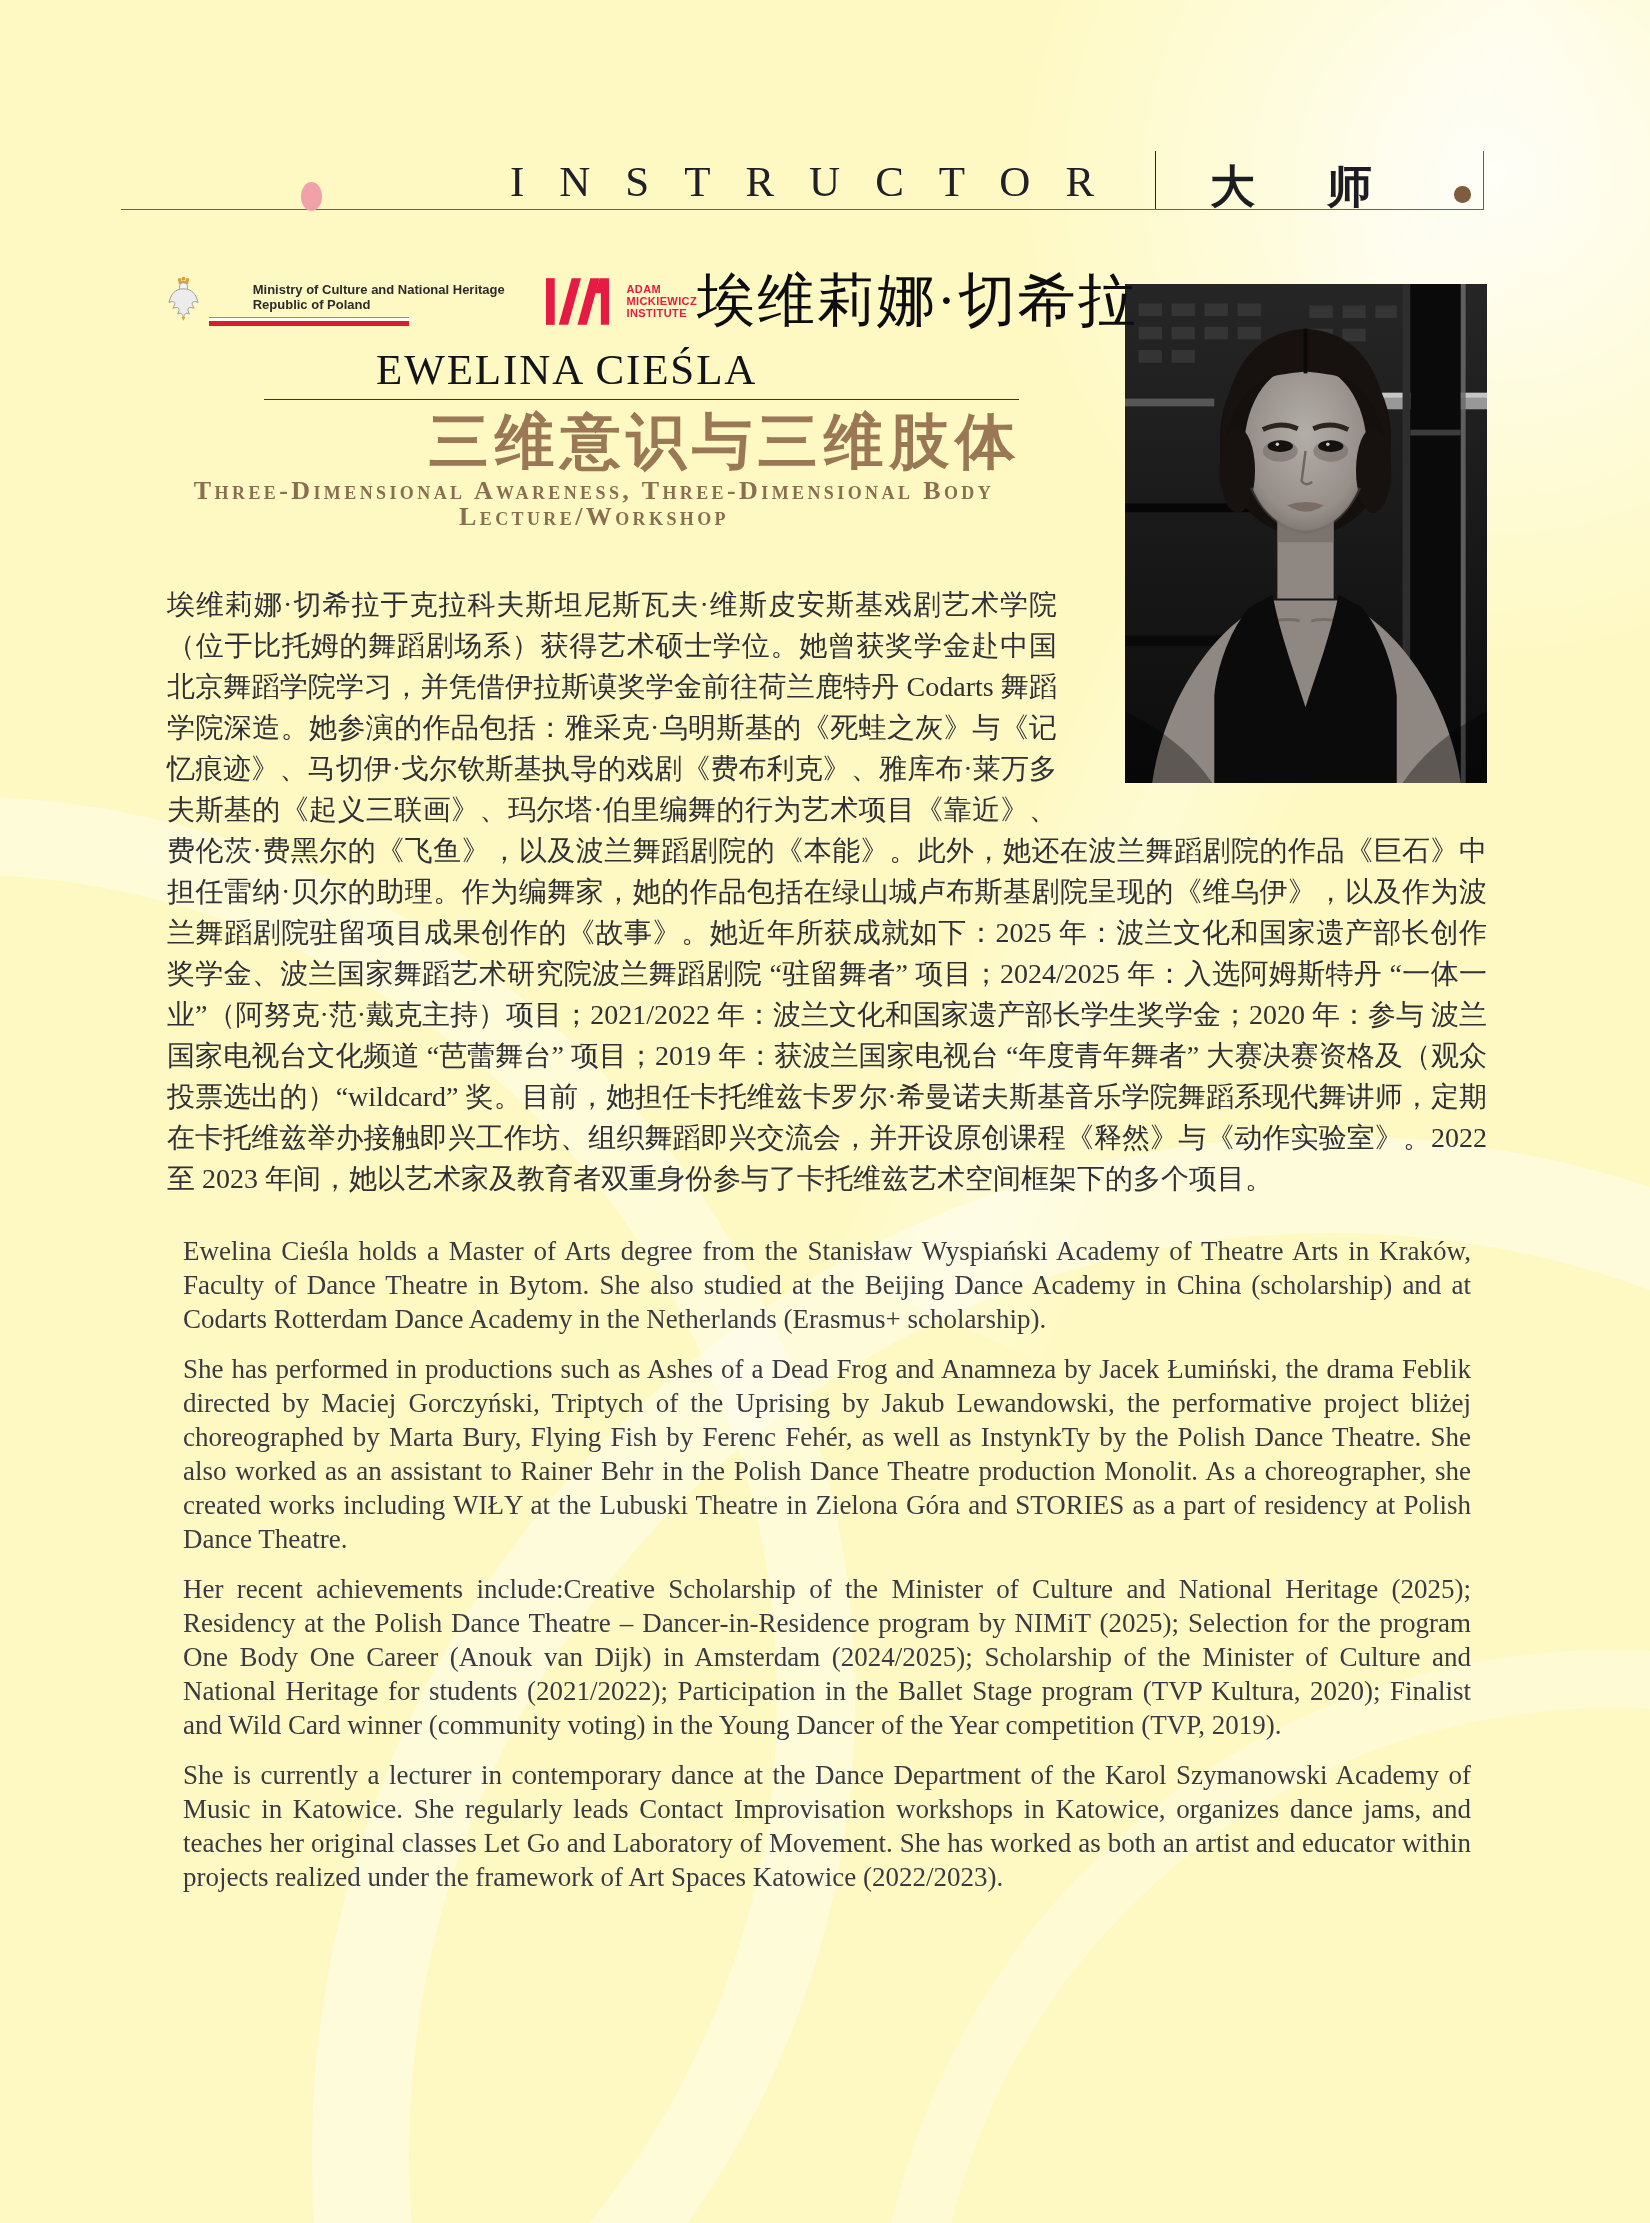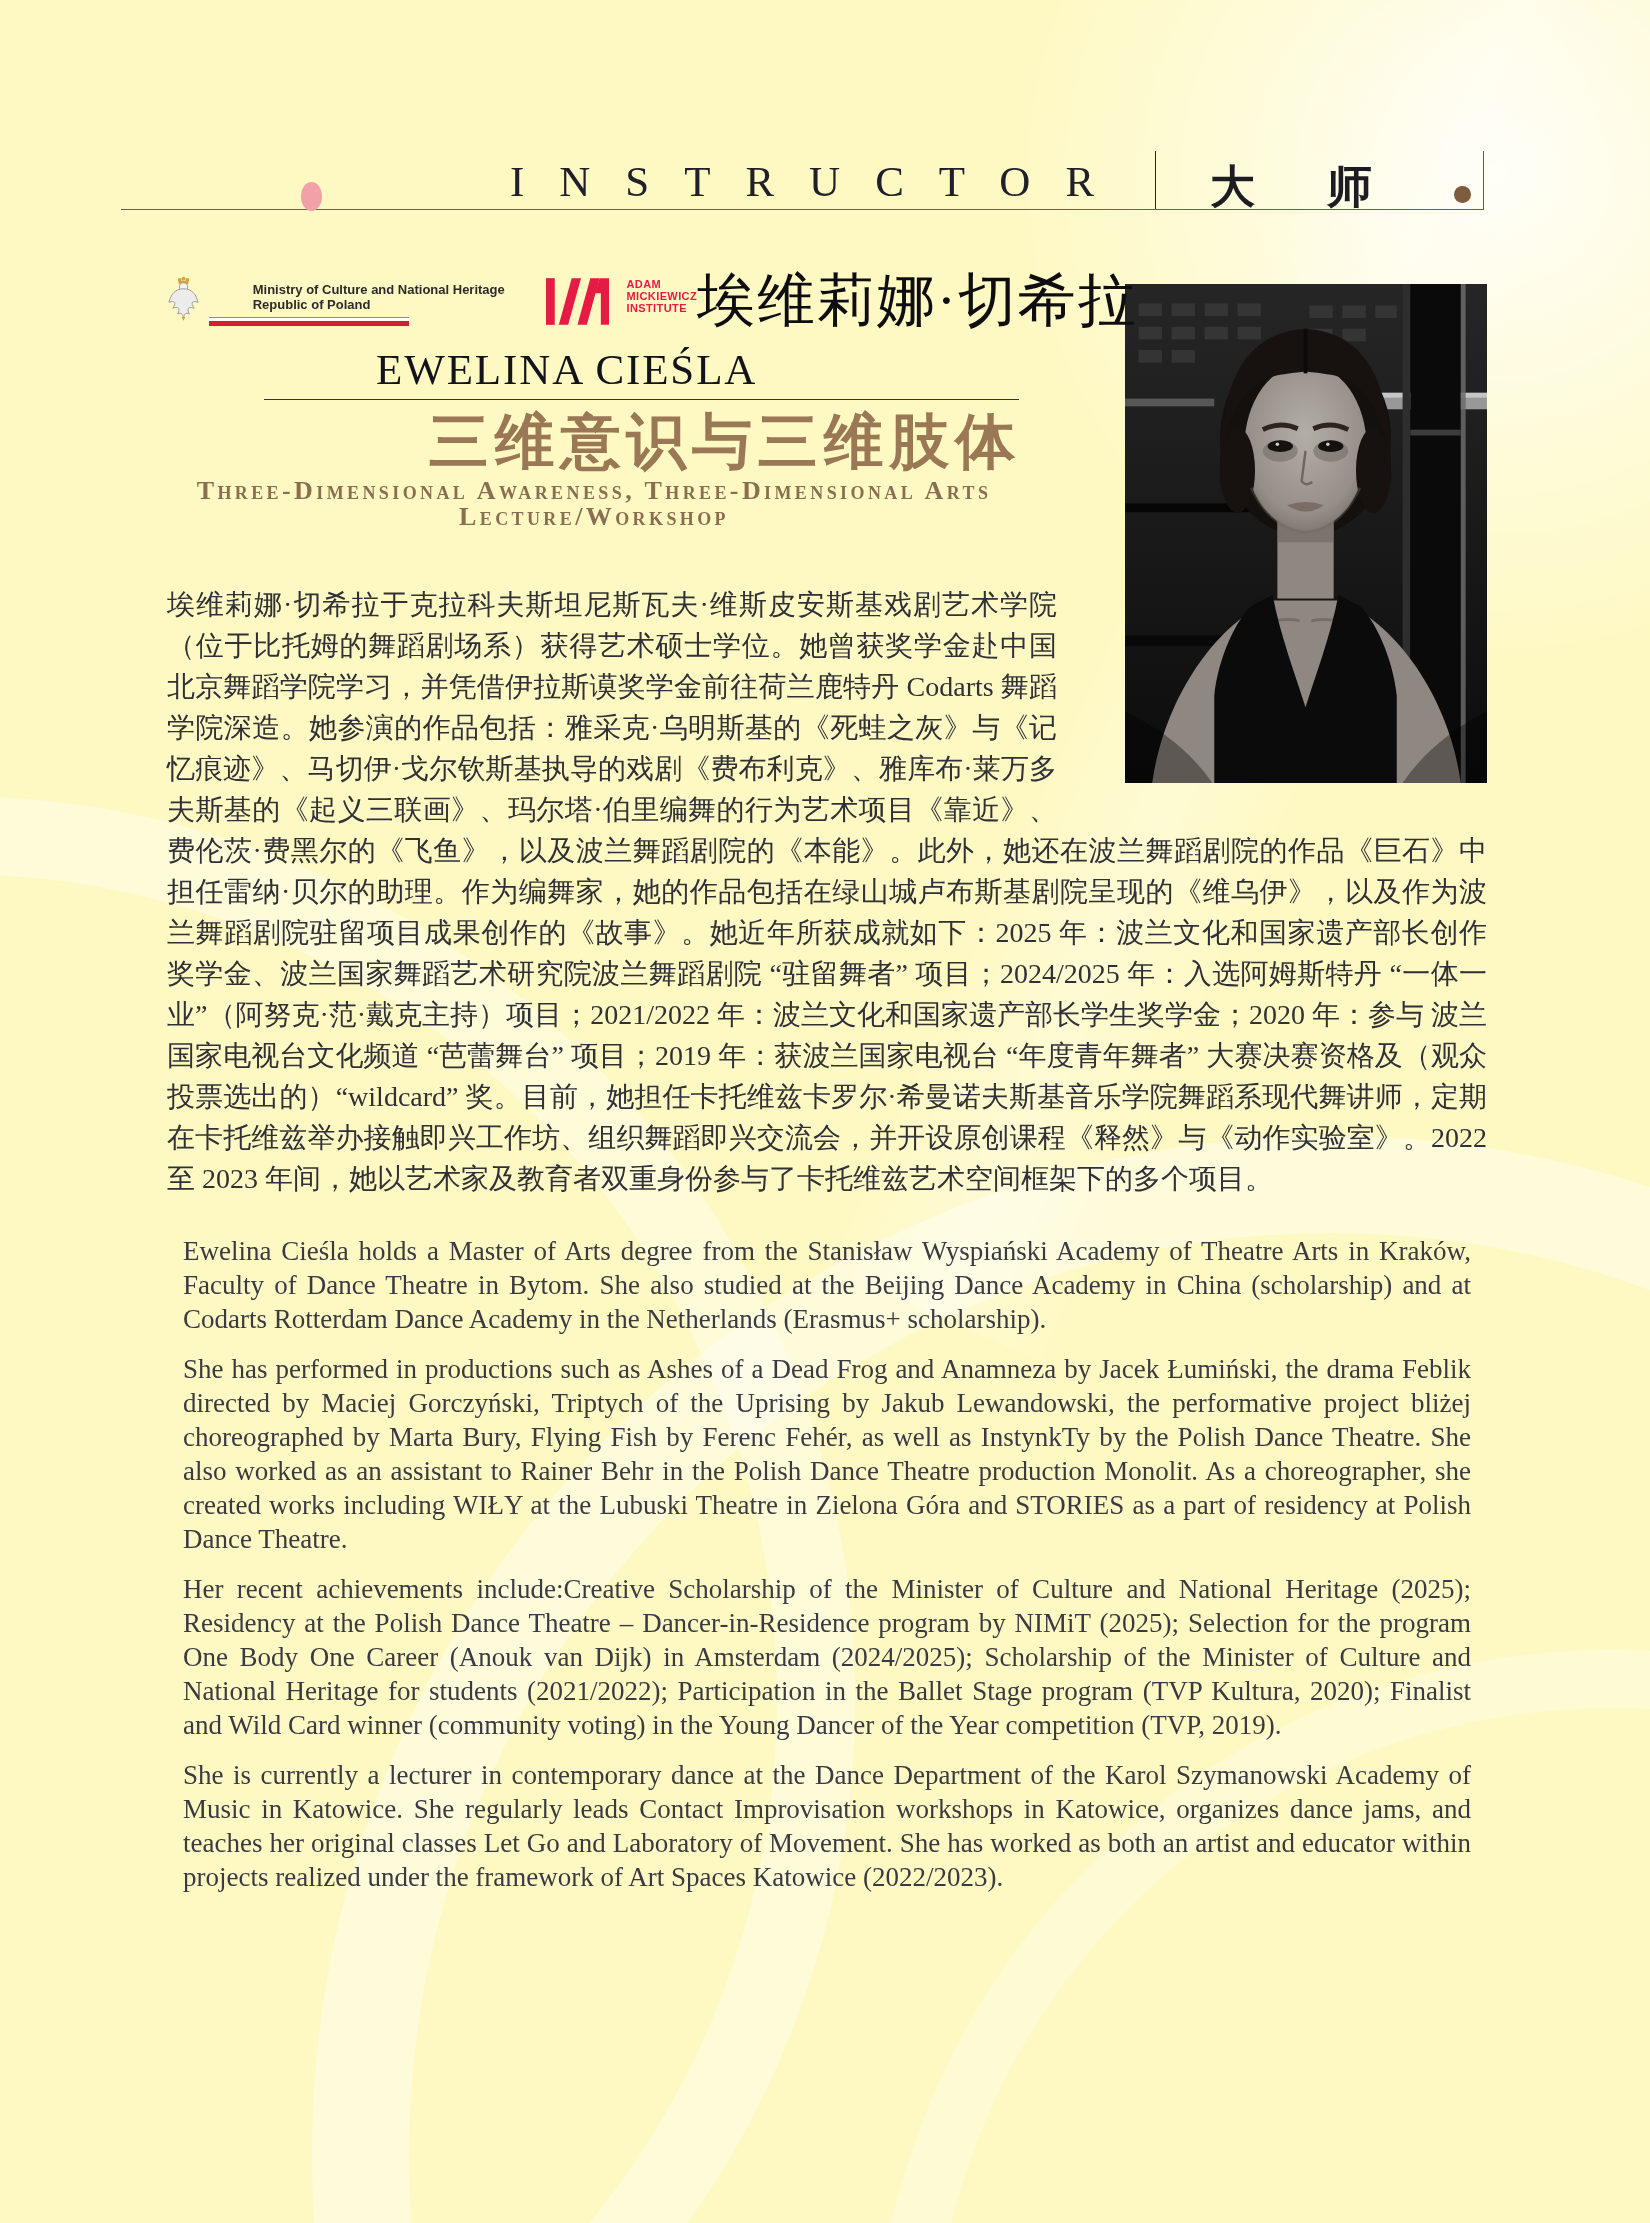--- a/index.html
+++ b/index.html
@@ -43,21 +43,21 @@
     background:#151515;overflow:hidden;}
   .photo-frame svg{display:block;}
 
   .logo-name-row{display:flex;align-items:center;margin-top:54px;height:74px;}
   .ministry-logo{display:flex;align-items:flex-start;gap:8.7px;}
   .ministry-text-wrap{padding-top:5.8px;}
   .ministry-text{font-family:"Liberation Sans","DejaVu Sans",sans-serif;font-weight:700;
     font-size:13px;line-height:15.5px;color:#2b2b2b;white-space:nowrap;padding-left:44px;}
   .flag-bar{margin-top:3.9px;width:200px;height:8.7px;border-top:1.5px solid #8f8f8f;
     background:linear-gradient(#ffffff 0 40%, #d2202f 40% 100%);}
-  .iam-logo{display:flex;gap:10.7px;margin-left:41px;}
+  .iam-logo{display:flex;align-items:center;gap:10.7px;margin-left:41px;}
   .iam-text{font-family:"Liberation Sans","DejaVu Sans",sans-serif;font-weight:800;
     font-size:11px;line-height:12px;color:#e51b44;letter-spacing:0.4px;}
   .name-zh{margin-left:auto;font-size:58px;font-weight:400;color:#0e0e12;
     letter-spacing:1.9px;white-space:nowrap;}
 
   .name-en{width:fit-content;margin:9.7px 0 0 209px;font-size:43px;line-height:43px;
     letter-spacing:1.9px;color:#13131c;font-weight:500;}
   .name-underline{width:755px;margin:8.7px 0 0 97px;border-top:1.9px solid #35353f;height:0;}
   .course-zh{width:854px;margin-top:11.6px;text-align:right;font-size:60px;line-height:60px;
     font-weight:700;color:#9a7856;letter-spacing:5.8px;}
@@ -220,21 +220,21 @@
       </div>
 
       <div class="name-zh">埃维莉娜·切希拉</div>
     </div>
 
     <div class="name-en">EWELINA CIEŚLA</div>
     <div class="name-underline"></div>
 
     <div class="course-zh">三维意识与三维肢体</div>
     <div class="course-en">
-      <div>Three-Dimensional Awareness, Three-Dimensional Arts</div>
+      <div>Three-Dimensional Awareness, Three-Dimensional Body</div>
       <div>Lecture/Workshop</div>
     </div>
 
     <div class="bio-zh">埃维莉娜·切希拉于克拉科夫斯坦尼斯瓦夫·维斯皮安斯基戏剧艺术学院（位于比托姆的舞蹈剧场系）获得艺术硕士学位。她曾获奖学金赴中国北京舞蹈学院学习，并凭借伊拉斯谟奖学金前往荷兰鹿特丹 Codarts 舞蹈学院深造。她参演的作品包括：雅采克·乌明斯基的《死蛙之灰》与《记忆痕迹》、马切伊·戈尔钦斯基执导的戏剧《费布利克》、雅库布·莱万多夫斯基的《起义三联画》、玛尔塔·伯里编舞的行为艺术项目《靠近》、费伦茨·费黑尔的《飞鱼》，以及波兰舞蹈剧院的《本能》。此外，她还在波兰舞蹈剧院的作品《巨石》中担任雷纳·贝尔的助理。作为编舞家，她的作品包括在绿山城卢布斯基剧院呈现的《维乌伊》，以及作为波兰舞蹈剧院驻留项目成果创作的《故事》。她近年所获成就如下：2025 年：波兰文化和国家遗产部长创作奖学金、波兰国家舞蹈艺术研究院波兰舞蹈剧院 “驻留舞者” 项目；2024/2025 年：入选阿姆斯特丹 “一体一业”（阿努克·范·戴克主持）项目；2021/2022 年：波兰文化和国家遗产部长学生奖学金；2020 年：参与 波兰国家电视台文化频道 “芭蕾舞台” 项目；2019 年：获波兰国家电视台 “年度青年舞者” 大赛决赛资格及（观众投票选出的）“wildcard” 奖。目前，她担任卡托维兹卡罗尔·希曼诺夫斯基音乐学院舞蹈系现代舞讲师，定期在卡托维兹举办接触即兴工作坊、组织舞蹈即兴交流会，并开设原创课程《释然》与《动作实验室》。2022 至 2023 年间，她以艺术家及教育者双重身份参与了卡托维兹艺术空间框架下的多个项目。</div>
 
     <div class="bio-en">
       <p>Ewelina Cieśla holds a Master of Arts degree from the Stanisław Wyspiański Academy of Theatre Arts in Kraków, Faculty of Dance Theatre in Bytom. She also studied at the Beijing Dance Academy in China (scholarship) and at Codarts Rotterdam Dance Academy in the Netherlands (Erasmus+ scholarship).</p>
       <p>She has performed in productions such as Ashes of a Dead Frog and Anamneza by Jacek Łumiński, the drama Feblik directed by Maciej Gorczyński, Triptych of the Uprising by Jakub Lewandowski, the performative project bliżej choreographed by Marta Bury, Flying Fish by Ferenc Fehér, as well as InstynkTy by the Polish Dance Theatre. She also worked as an assistant to Rainer Behr in the Polish Dance Theatre production Monolit. As a choreographer, she created works including WIŁY at the Lubuski Theatre in Zielona Góra and STORIES as a part of residency at Polish Dance Theatre.</p>
       <p>Her recent achievements include:Creative Scholarship of the Minister of Culture and National Heritage (2025);  Residency at the Polish Dance Theatre – Dancer-in-Residence program by NIMiT (2025);  Selection for the program One Body One Career (Anouk van Dijk) in Amsterdam (2024/2025);  Scholarship of the Minister of Culture and National Heritage for students (2021/2022);  Participation in the Ballet Stage program (TVP Kultura, 2020);  Finalist and Wild Card winner (community voting) in the Young Dancer of the Year competition (TVP, 2019).</p>
       <p>She is currently a lecturer in contemporary dance at the Dance Department of the Karol Szymanowski Academy of Music in Katowice. She regularly leads Contact Improvisation workshops in Katowice, organizes dance jams, and teaches her original classes Let Go and Laboratory of Movement. She has worked as both an artist and educator within projects realized under the framework of Art Spaces Katowice (2022/2023).</p>

